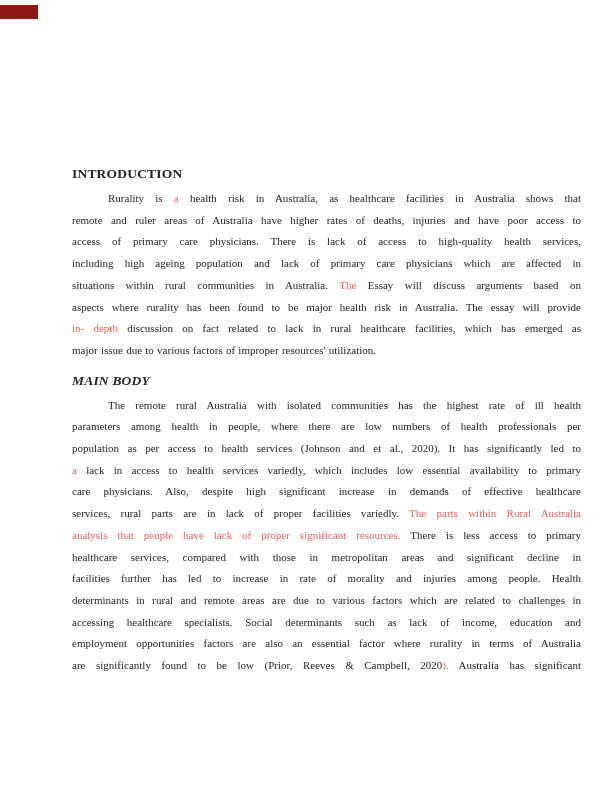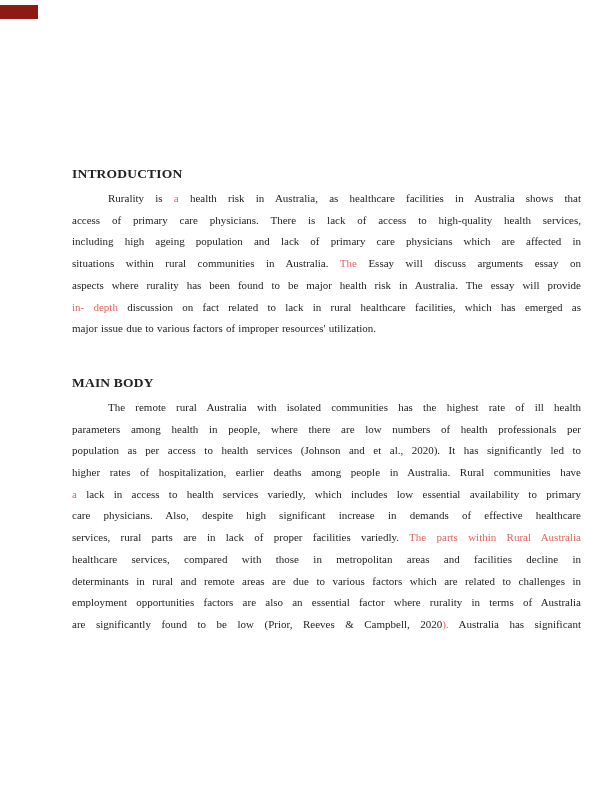--- a/index.html
+++ b/index.html
@@ -29,21 +29,21 @@
   }
   .section-heading {
     font-size: 13.5px;
     line-height: 16px;
     margin: 0;
     font-weight: bold;
     letter-spacing: 0.2px;
     color: var(--body-color, #1c1c1c);
   }
   .para { margin-top: 6px; }
-  .section-main-body .section-heading { margin-top: 35px; }
+  .section-main-body .section-heading { margin-top: 11px; font-style: italic; }
   .line {
     font-size: 11px;
     line-height: 21.7px;
     text-align: justify;
     text-align-last: justify;
     word-spacing: 0.5px;
   }
   .line.indent { text-indent: 36px; }
   .line.last { text-align-last: left; }
   .red { color: var(--red-color, #e16560); }
@@ -51,38 +51,41 @@
 </head>
 <body>
 
 <div class="page">
   <div class="corner-mark"></div>
   <div class="content">
     <section class="section-introduction">
       <h2 class="section-heading">INTRODUCTION</h2>
       <div class="para">
           <div class="line indent"><span>Rurality is </span><span class="red">a</span><span> health risk in Australia, as healthcare facilities in Australia shows that</span></div>
+          <div class="line"><span>remote and ruler areas of Australia have higher rates of deaths, injuries and have poor access to</span></div>
           <div class="line"><span>access of primary care physicians. There is lack of access to high-quality health services,</span></div>
           <div class="line"><span>including high ageing population and lack of primary care physicians which are affected in</span></div>
-          <div class="line"><span>situations within rural communities in Australia. </span><span class="red">The</span><span> Essay will discuss arguments essay on</span></div>
+          <div class="line"><span>situations within rural communities in Australia. </span><span class="red">The</span><span> Essay will discuss arguments based on</span></div>
           <div class="line"><span>aspects where rurality has been found to be major health risk in Australia. The essay will provide</span></div>
           <div class="line"><span class="red">in- depth</span><span> discussion on fact related to lack in rural healthcare facilities, which has emerged as</span></div>
           <div class="line last"><span>major issue due to various factors of improper resources' utilization.</span></div>
         </div>
     </section>
     <section class="section-main-body">
       <h2 class="section-heading">MAIN BODY</h2>
       <div class="para">
           <div class="line indent"><span>The remote rural Australia with isolated communities has the highest rate of ill health</span></div>
           <div class="line"><span>parameters among health in people, where there are low numbers of health professionals per</span></div>
           <div class="line"><span>population as per access to health services (Johnson and et al., 2020). It has significantly led to</span></div>
-          <div class="line"><span>higher rates of hospitalization, earlier deaths among people in Australia. Rural communities have</span></div>
           <div class="line"><span class="red">a</span><span> lack in access to health services variedly, which includes low essential availability to primary</span></div>
           <div class="line"><span>care physicians. Also, despite high significant increase in demands of effective healthcare</span></div>
           <div class="line"><span>services, rural parts are in lack of proper facilities variedly. </span><span class="red">The parts within Rural Australia</span></div>
-          <div class="line"><span>healthcare services, compared with those in metropolitan areas and facilities decline in</span></div>
+          <div class="line"><span class="red">analysis that people have lack of proper significant resources.</span><span> There is less access to primary</span></div>
+          <div class="line"><span>healthcare services, compared with those in metropolitan areas and significant decline in</span></div>
+          <div class="line"><span>facilities further has led to increase in rate of morality and injuries among people. Health</span></div>
           <div class="line"><span>determinants in rural and remote areas are due to various factors which are related to challenges in</span></div>
+          <div class="line"><span>accessing healthcare specialists. Social determinants such as lack of income, education and</span></div>
           <div class="line"><span>employment opportunities factors are also an essential factor where rurality in terms of Australia</span></div>
           <div class="line"><span>are significantly found to be low (Prior, Reeves &amp; Campbell, 2020</span><span class="red">).</span><span> Australia has significant</span></div>
         </div>
     </section>
   </div>
 </div>
 
 </body></html>

